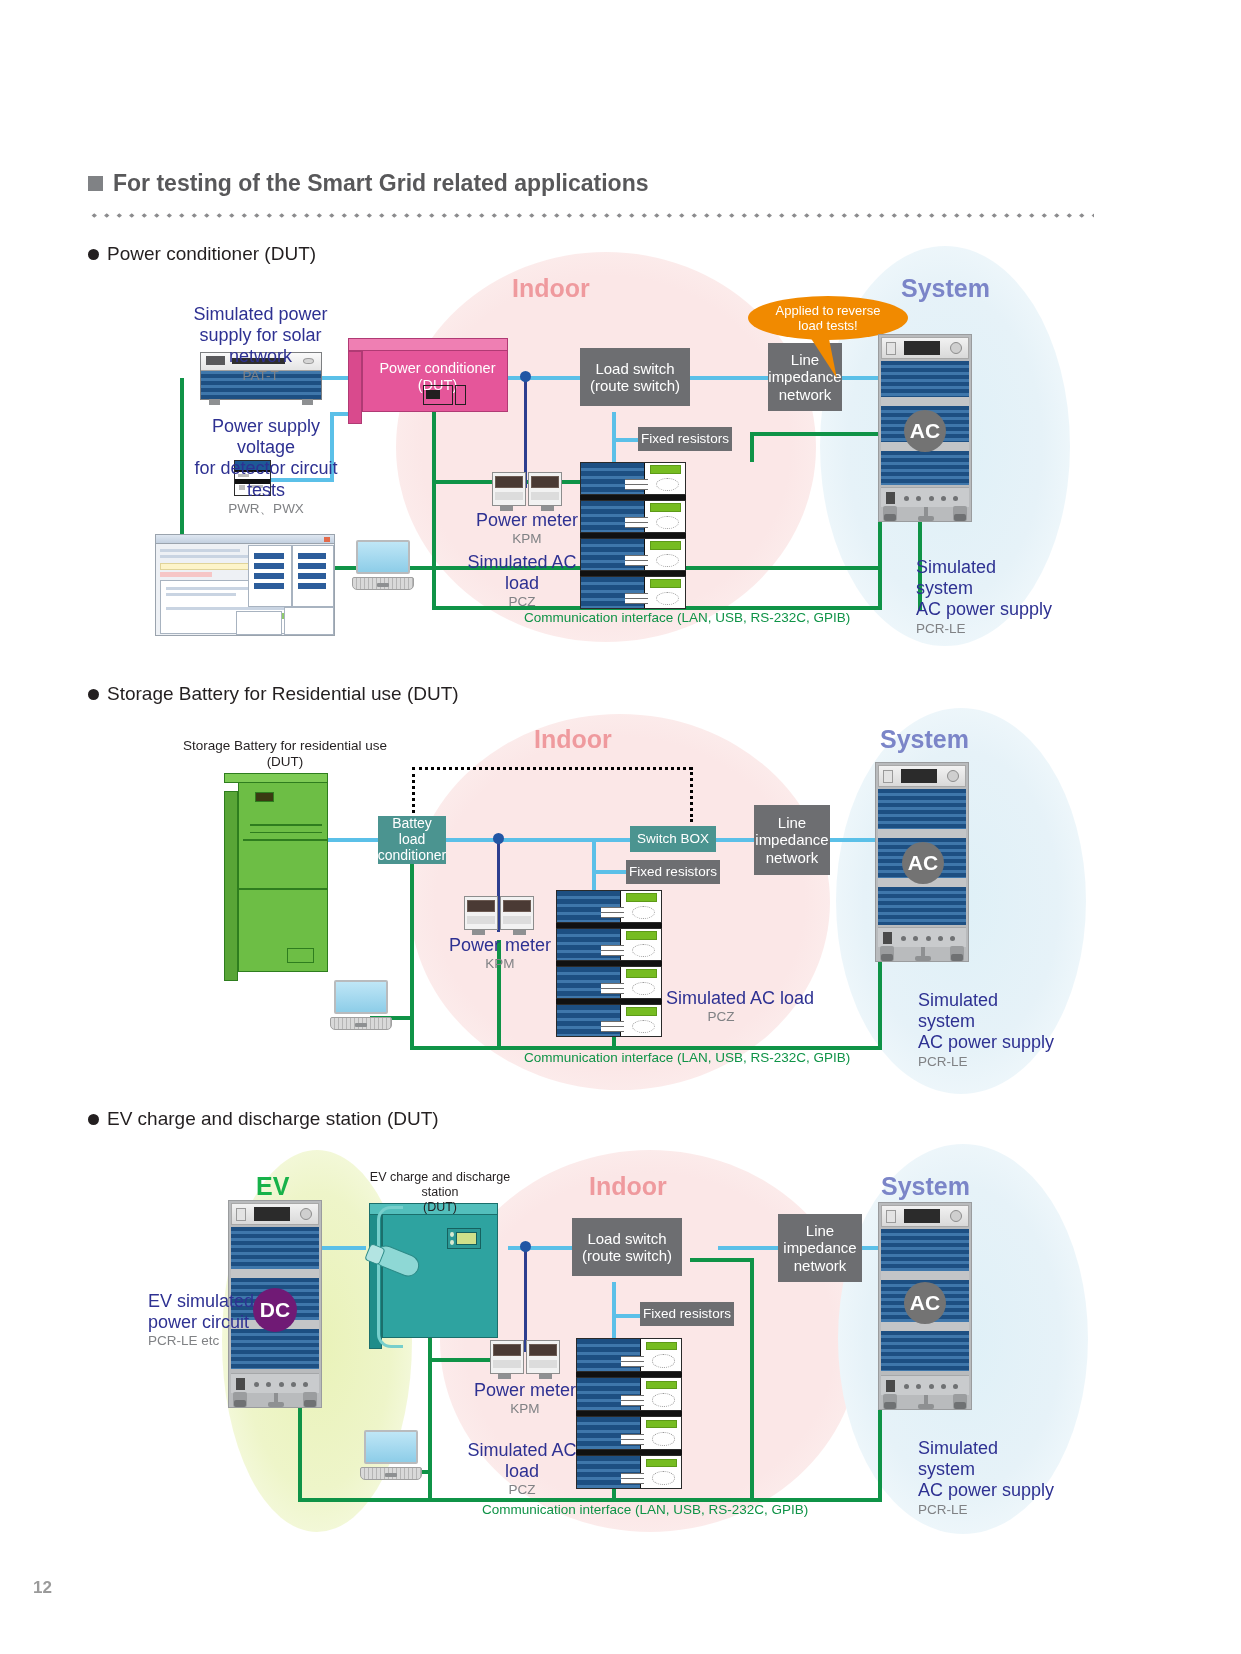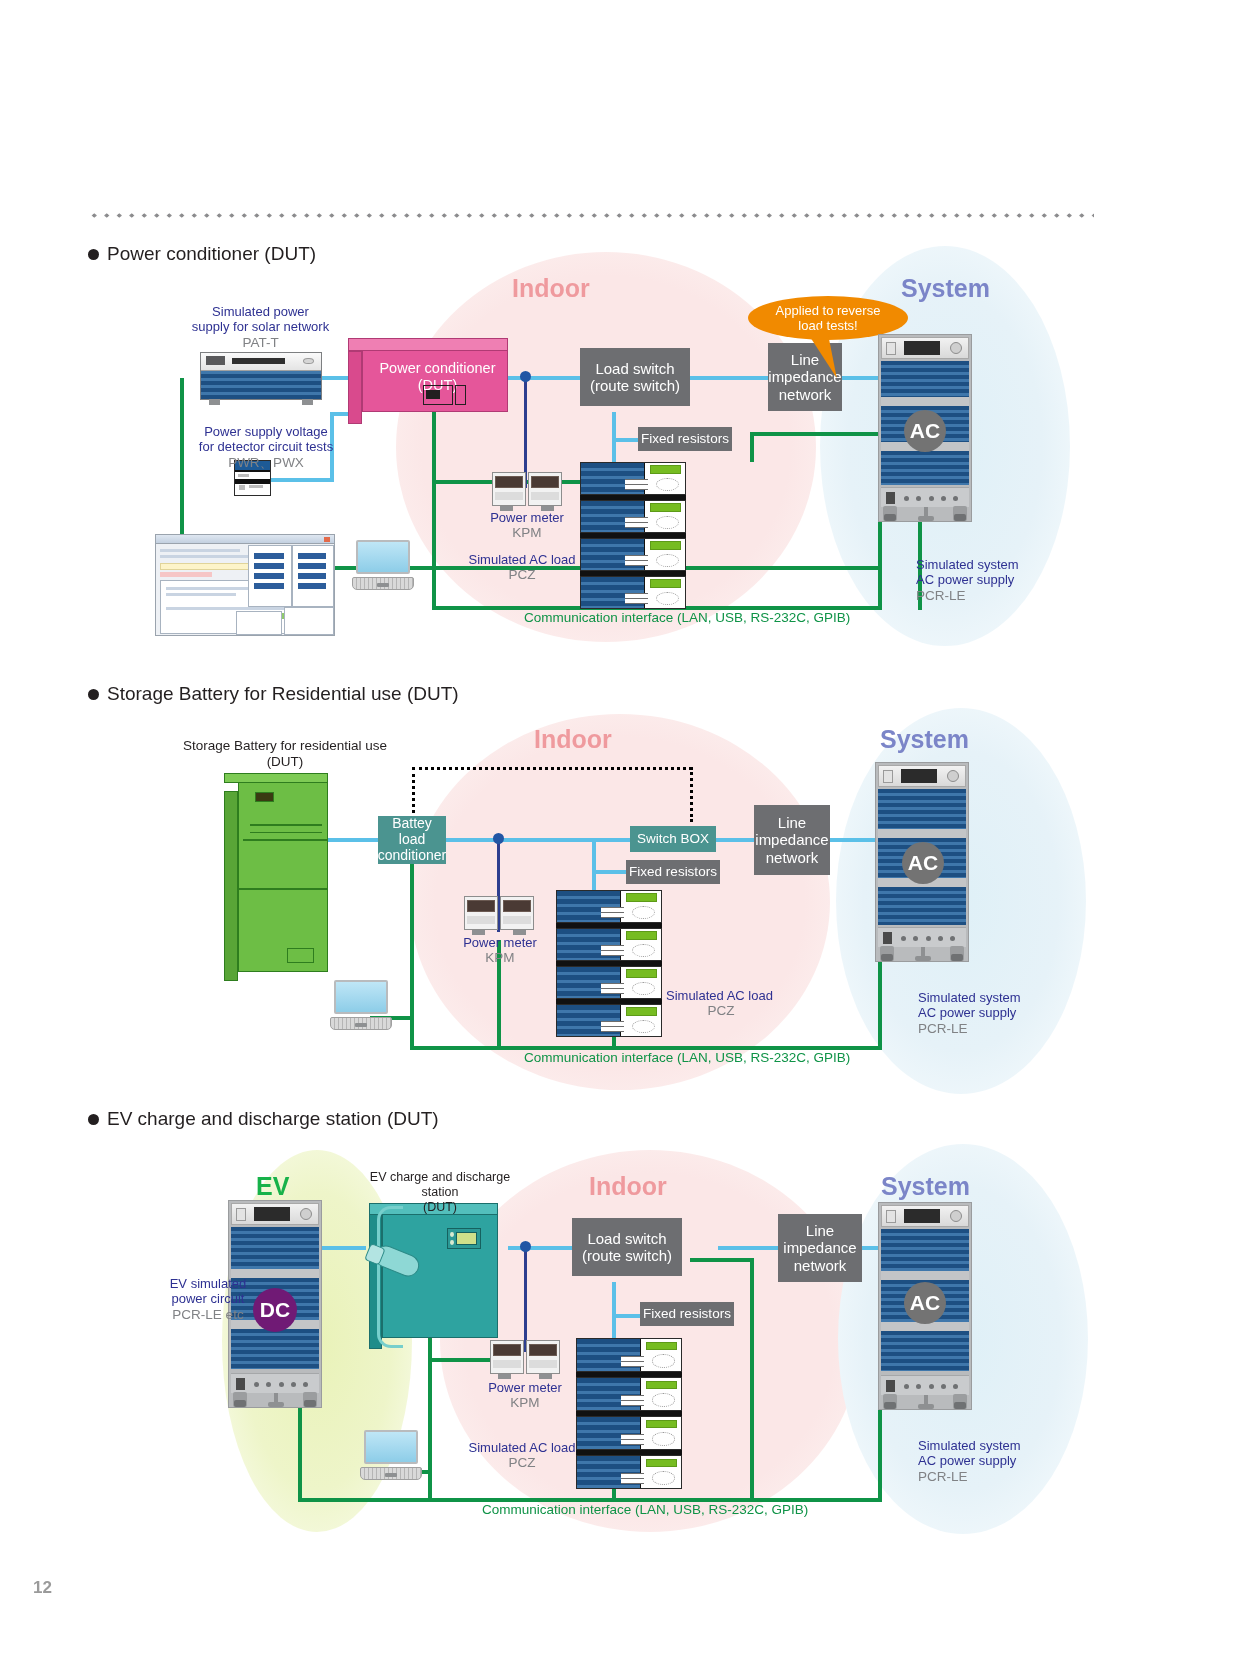--- a/index.html
+++ b/index.html
@@ -72,21 +72,21 @@
     text-align: center; font-size: 15px; line-height: 1.15;
   }
   .tbox {
     position: absolute; background: #4b9490; color: #fff;
     display: flex; align-items: center; justify-content: center;
     text-align: center; font-size: 14px; line-height: 1.12;
   }
 
   
   .cap { position: absolute; text-align: center; line-height: 1.18; }
-  .cap .b { color: #2e3192; font-size: 13px; }
+  .cap .b { color: #2e3192; font-size: 18px; }
   .cap .g { color: #808285; font-size: 13.5px; }
   .cap .k { color: #231f20; font-size: 13.5px; }
   .cap-left { text-align: left; }
   .comm {
     position: absolute; color: #0f9347; font-size: 13.5px; white-space: nowrap;
   }
 
   
   .badge {
     position: absolute; border-radius: 50%; color: #fff;
@@ -215,20 +215,24 @@
   .pcond .badge2 { position:absolute; left:42%; bottom:10%; width:30px; height:20px; border:1.5px solid #231f20; }
   .pcond .badge2 i { position:absolute; left:2px; top:4px; width:14px; height:9px; background:#231f20; }
   .pcond .badge3 { position:absolute; left:calc(42% + 32px); bottom:10%; width:11px; height:20px; border:1.5px solid #231f20; }
 </style>
 </head>
 <body>
 
 <div class="page">
 
 
+  <div class="section-head">
+    <span class="sq-bullet"></span>
+    <span>For testing of the Smart Grid related applications</span>
+  </div>
   <div class="dotrule"></div>
 
   <div class="page-num">12</div>
 
   <div class="item-head" style="left:88px; top:243px;">
     <span class="rd-bullet"></span>
     <span>Power conditioner (DUT)</span>
   </div>
 
   <div class="diagram" style="left:0; top:252px; width:1241px; height:400px;">
@@ -280,21 +284,21 @@
     </div>
 
     <div class="pwr" style="left:234px; top:208px; width:37px; height:36px;">
       <div class="bluebar" style="top:0;"></div>
       <div class="blk" style="top:26%; height:7%;"></div>
       <div class="gr" style="left:8%; top:38%; width:32%; height:10%;"></div>
       <div class="blk" style="top:52%; height:16%;"></div>
       <div class="gr" style="left:10%; top:72%; width:18%; height:12%;"></div>
       <div class="gr" style="left:40%; top:72%; width:40%; height:8%;"></div>
     </div>
-    <div class="cap" style="left:186px; top:172px; width:160px;">
+    <div class="cap" style="left:186px; top:164px; width:160px;">
       <div class="b">Power supply voltage</div>
       <div class="b">for detector circuit tests</div>
       <div class="g">PWR、PWX</div>
     </div>
 
     <div class="pcond" style="left:362px; top:98px; width:146px; height:62px;">
       <div class="topf"></div>
       <div class="side"></div>
       <div class="face">
         <div style="position:absolute;left:5px;right:0;top:9px;text-align:center;color:#fff;font-size:14.5px;line-height:1.18;">
@@ -662,21 +666,21 @@
         <div class="dot" style="left:40%;"></div>
         <div class="dot" style="left:54%;"></div>
         <div class="dot" style="left:68%;"></div>
         <div class="dot" style="left:82%;"></div>
       </div>
       <div class="caster" style="left:4px;"></div>
       <div class="caster" style="right:4px;"></div>
       <div class="footpad" style="left:39px;"></div>
     </div>
     <div class="badge badge-dc" style="left:253px; top:148px; width:44px; height:44px;">DC</div>
-    <div class="cap cap-left" style="left:148px; top:136px; width:120px;text-align:center;">
+    <div class="cap cap-left" style="left:148px; top:151px; width:120px;">
       <div class="b">EV simulated</div>
       <div class="b">power circuit</div>
       <div class="g">PCR-LE etc</div>
     </div>
 
     <div class="evst" style="left:382px; top:74px; width:116px; height:124px;">
       <div class="topf"></div>
       <div class="side"></div>
       <div class="face">
         <div class="panel">

